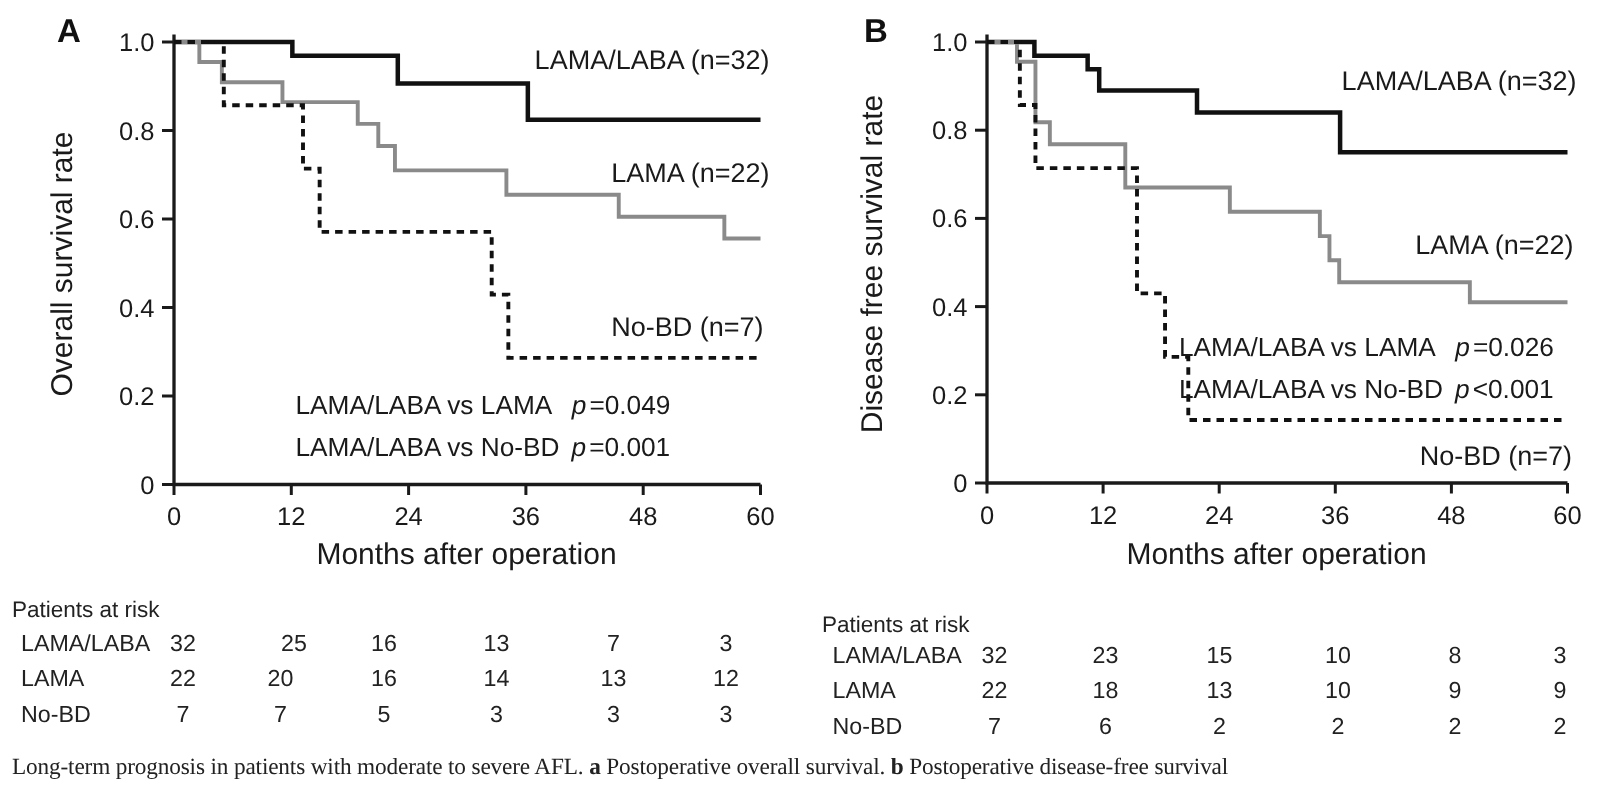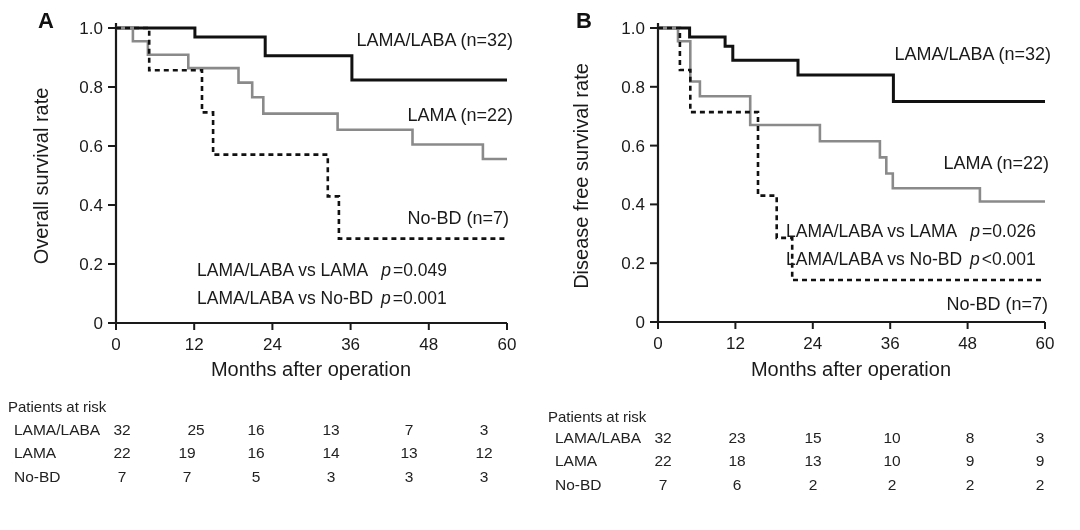--- a/index.html
+++ b/index.html
@@ -119,21 +119,21 @@
     <div class="risk-title">Patients at risk</div>
   <span class="risk-label" style="left: 14px; top: 23px;">LAMA/LABA</span>
       <span class="risk-count" style="left: 122px; top: 23px;">32</span>
       <span class="risk-count" style="left: 196px; top: 23px;">25</span>
       <span class="risk-count" style="left: 256px; top: 23px;">16</span>
       <span class="risk-count" style="left: 331px; top: 23px;">13</span>
       <span class="risk-count" style="left: 409px; top: 23px;">7</span>
       <span class="risk-count" style="left: 484px; top: 23px;">3</span>
       <span class="risk-label" style="left: 14px; top: 46px;">LAMA</span>
       <span class="risk-count" style="left: 122px; top: 46px;">22</span>
-      <span class="risk-count" style="left: 187px; top: 46px;">19</span>
+      <span class="risk-count" style="left: 187px; top: 46px;">20</span>
       <span class="risk-count" style="left: 256px; top: 46px;">16</span>
       <span class="risk-count" style="left: 331px; top: 46px;">14</span>
       <span class="risk-count" style="left: 409px; top: 46px;">13</span>
       <span class="risk-count" style="left: 484px; top: 46px;">12</span>
       <span class="risk-label" style="left: 14px; top: 70px;">No-BD</span>
       <span class="risk-count" style="left: 122px; top: 70px;">7</span>
       <span class="risk-count" style="left: 187px; top: 70px;">7</span>
       <span class="risk-count" style="left: 256px; top: 70px;">5</span>
       <span class="risk-count" style="left: 331px; top: 70px;">3</span>
       <span class="risk-count" style="left: 409px; top: 70px;">3</span>
@@ -157,14 +157,15 @@
       <span class="risk-count" style="left: 500px; top: 44px;">9</span>
       <span class="risk-label" style="left: 15px; top: 68px;">No-BD</span>
       <span class="risk-count" style="left: 123px; top: 68px;">7</span>
       <span class="risk-count" style="left: 197px; top: 68px;">6</span>
       <span class="risk-count" style="left: 273px; top: 68px;">2</span>
       <span class="risk-count" style="left: 352px; top: 68px;">2</span>
       <span class="risk-count" style="left: 430px; top: 68px;">2</span>
       <span class="risk-count" style="left: 500px; top: 68px;">2</span>
     </div>
 
+  <div class="caption"><span>Long-term prognosis in patients with moderate to severe AFL. </span><span class="cb">a</span><span> Postoperative overall survival. </span><span class="cb">b</span><span> Postoperative disease-free survival</span></div>
 
 </div>
 
 </body></html>

